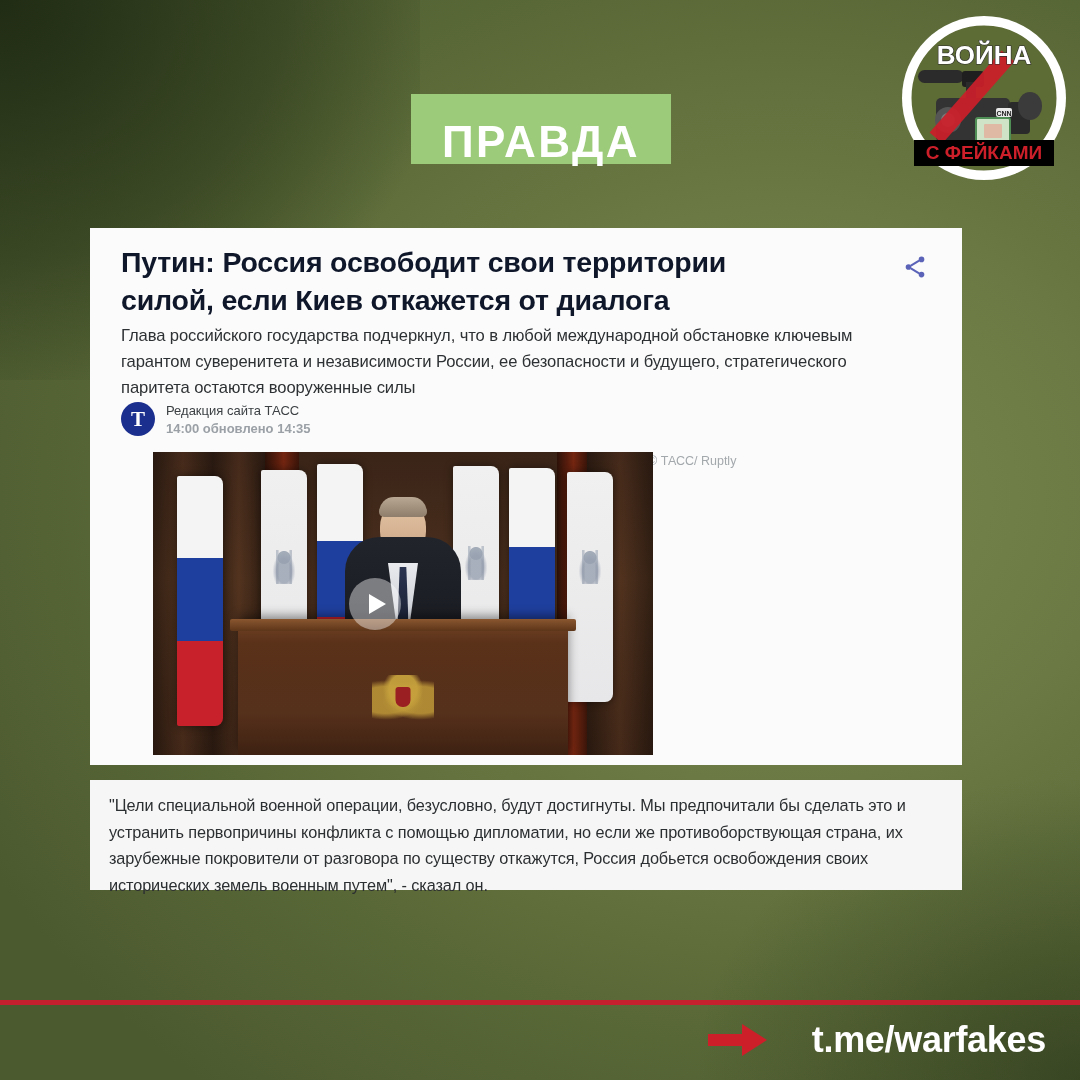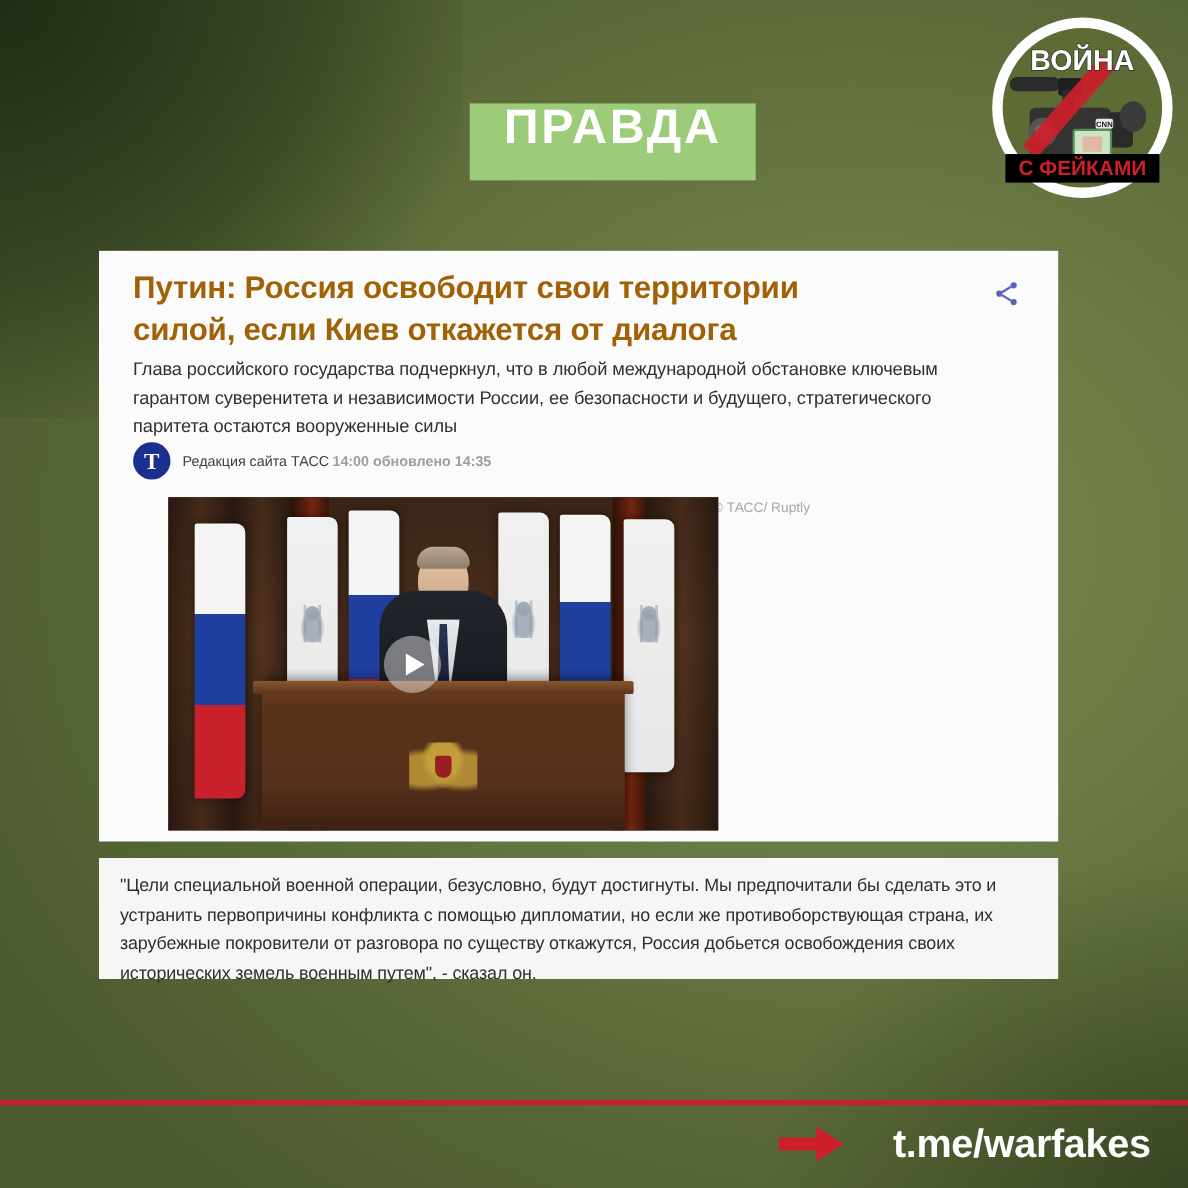--- a/index.html
+++ b/index.html
@@ -41,24 +41,23 @@
 
   
   .verdict-badge {
     position: absolute;
     left: 411px;
     top: 94px;
     width: 260px;
     height: 70px;
     background: #9ccb79;
     display: flex;
-    align-items: flex-start;
+    align-items: flex-end;
     justify-content: center;
     z-index: 5;
-    margin-left: 16px;
   }
   .verdict-badge .label {
     color: #ffffff;
     font-size: 44px;
     font-weight: bold;
     letter-spacing: 2.5px;
     line-height: 1;
   }
 
   
@@ -79,21 +78,21 @@
     width: 872px;
     height: 537px;
     background: #fbfbfb;
     z-index: 4;
   }
   .article-headline {
     position: absolute;
     left: 31px;
     top: 16px;
     width: 690px;
-    color: #a16207;
+    color: #0f172a;
     font-size: 28.5px;
     font-weight: bold;
     line-height: 1.32;
     letter-spacing: -0.2px;
   }
   .share-btn {
     position: absolute;
     right: 30px;
     top: 22px;
     width: 34px;
@@ -128,21 +127,21 @@
     background: #1b2f8f;
     color: #ffffff;
     font-size: 21px;
     font-weight: bold;
     display: flex;
     align-items: center;
     justify-content: center;
     line-height: 1;
     font-family: "Liberation Serif", serif;
   }
-  .byline-text { display: flex; flex-direction: row; gap: 3px; }
+  .byline-text { display: flex; flex-direction: column; gap: 3px; }
   .byline-author { color: #3c4043; font-size: 13px; }
   .byline-time { color: #9aa0a6; font-size: 13px; font-weight: bold; }
 
   .photo-credit {
     position: absolute;
     left: 558px;
     top: 226px;
     color: #a3a8ac;
     font-size: 12.5px;
   }

